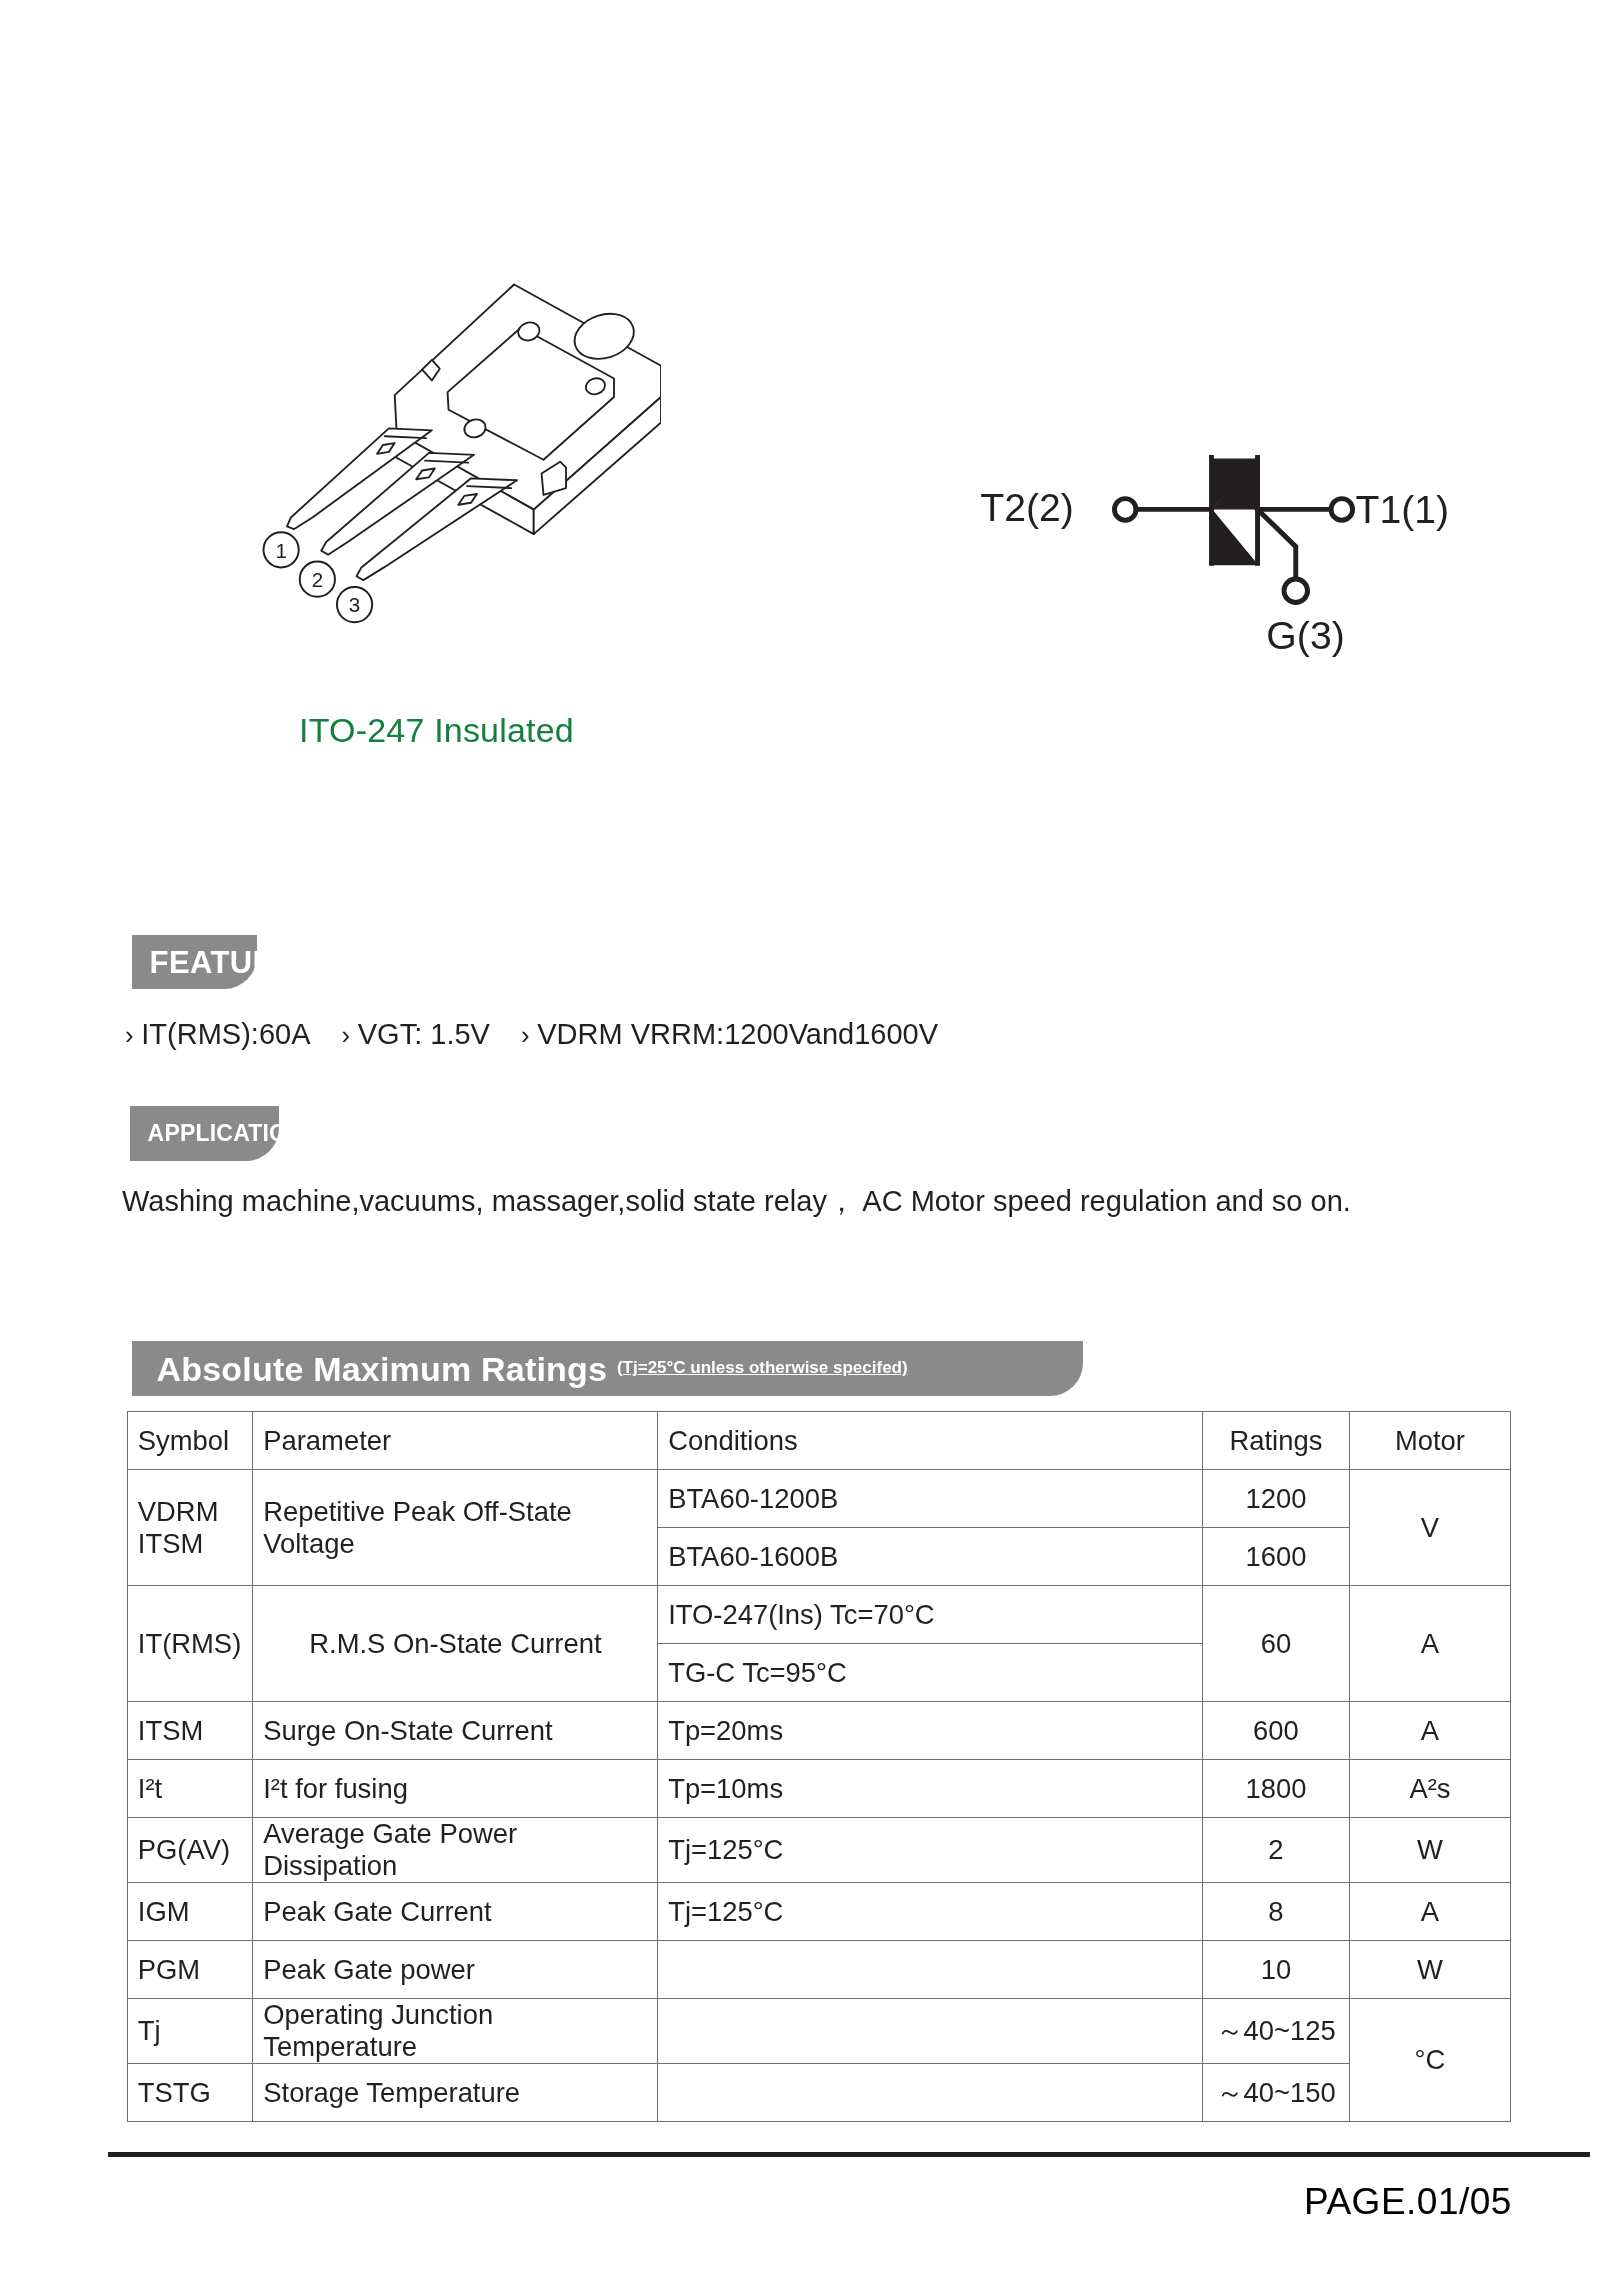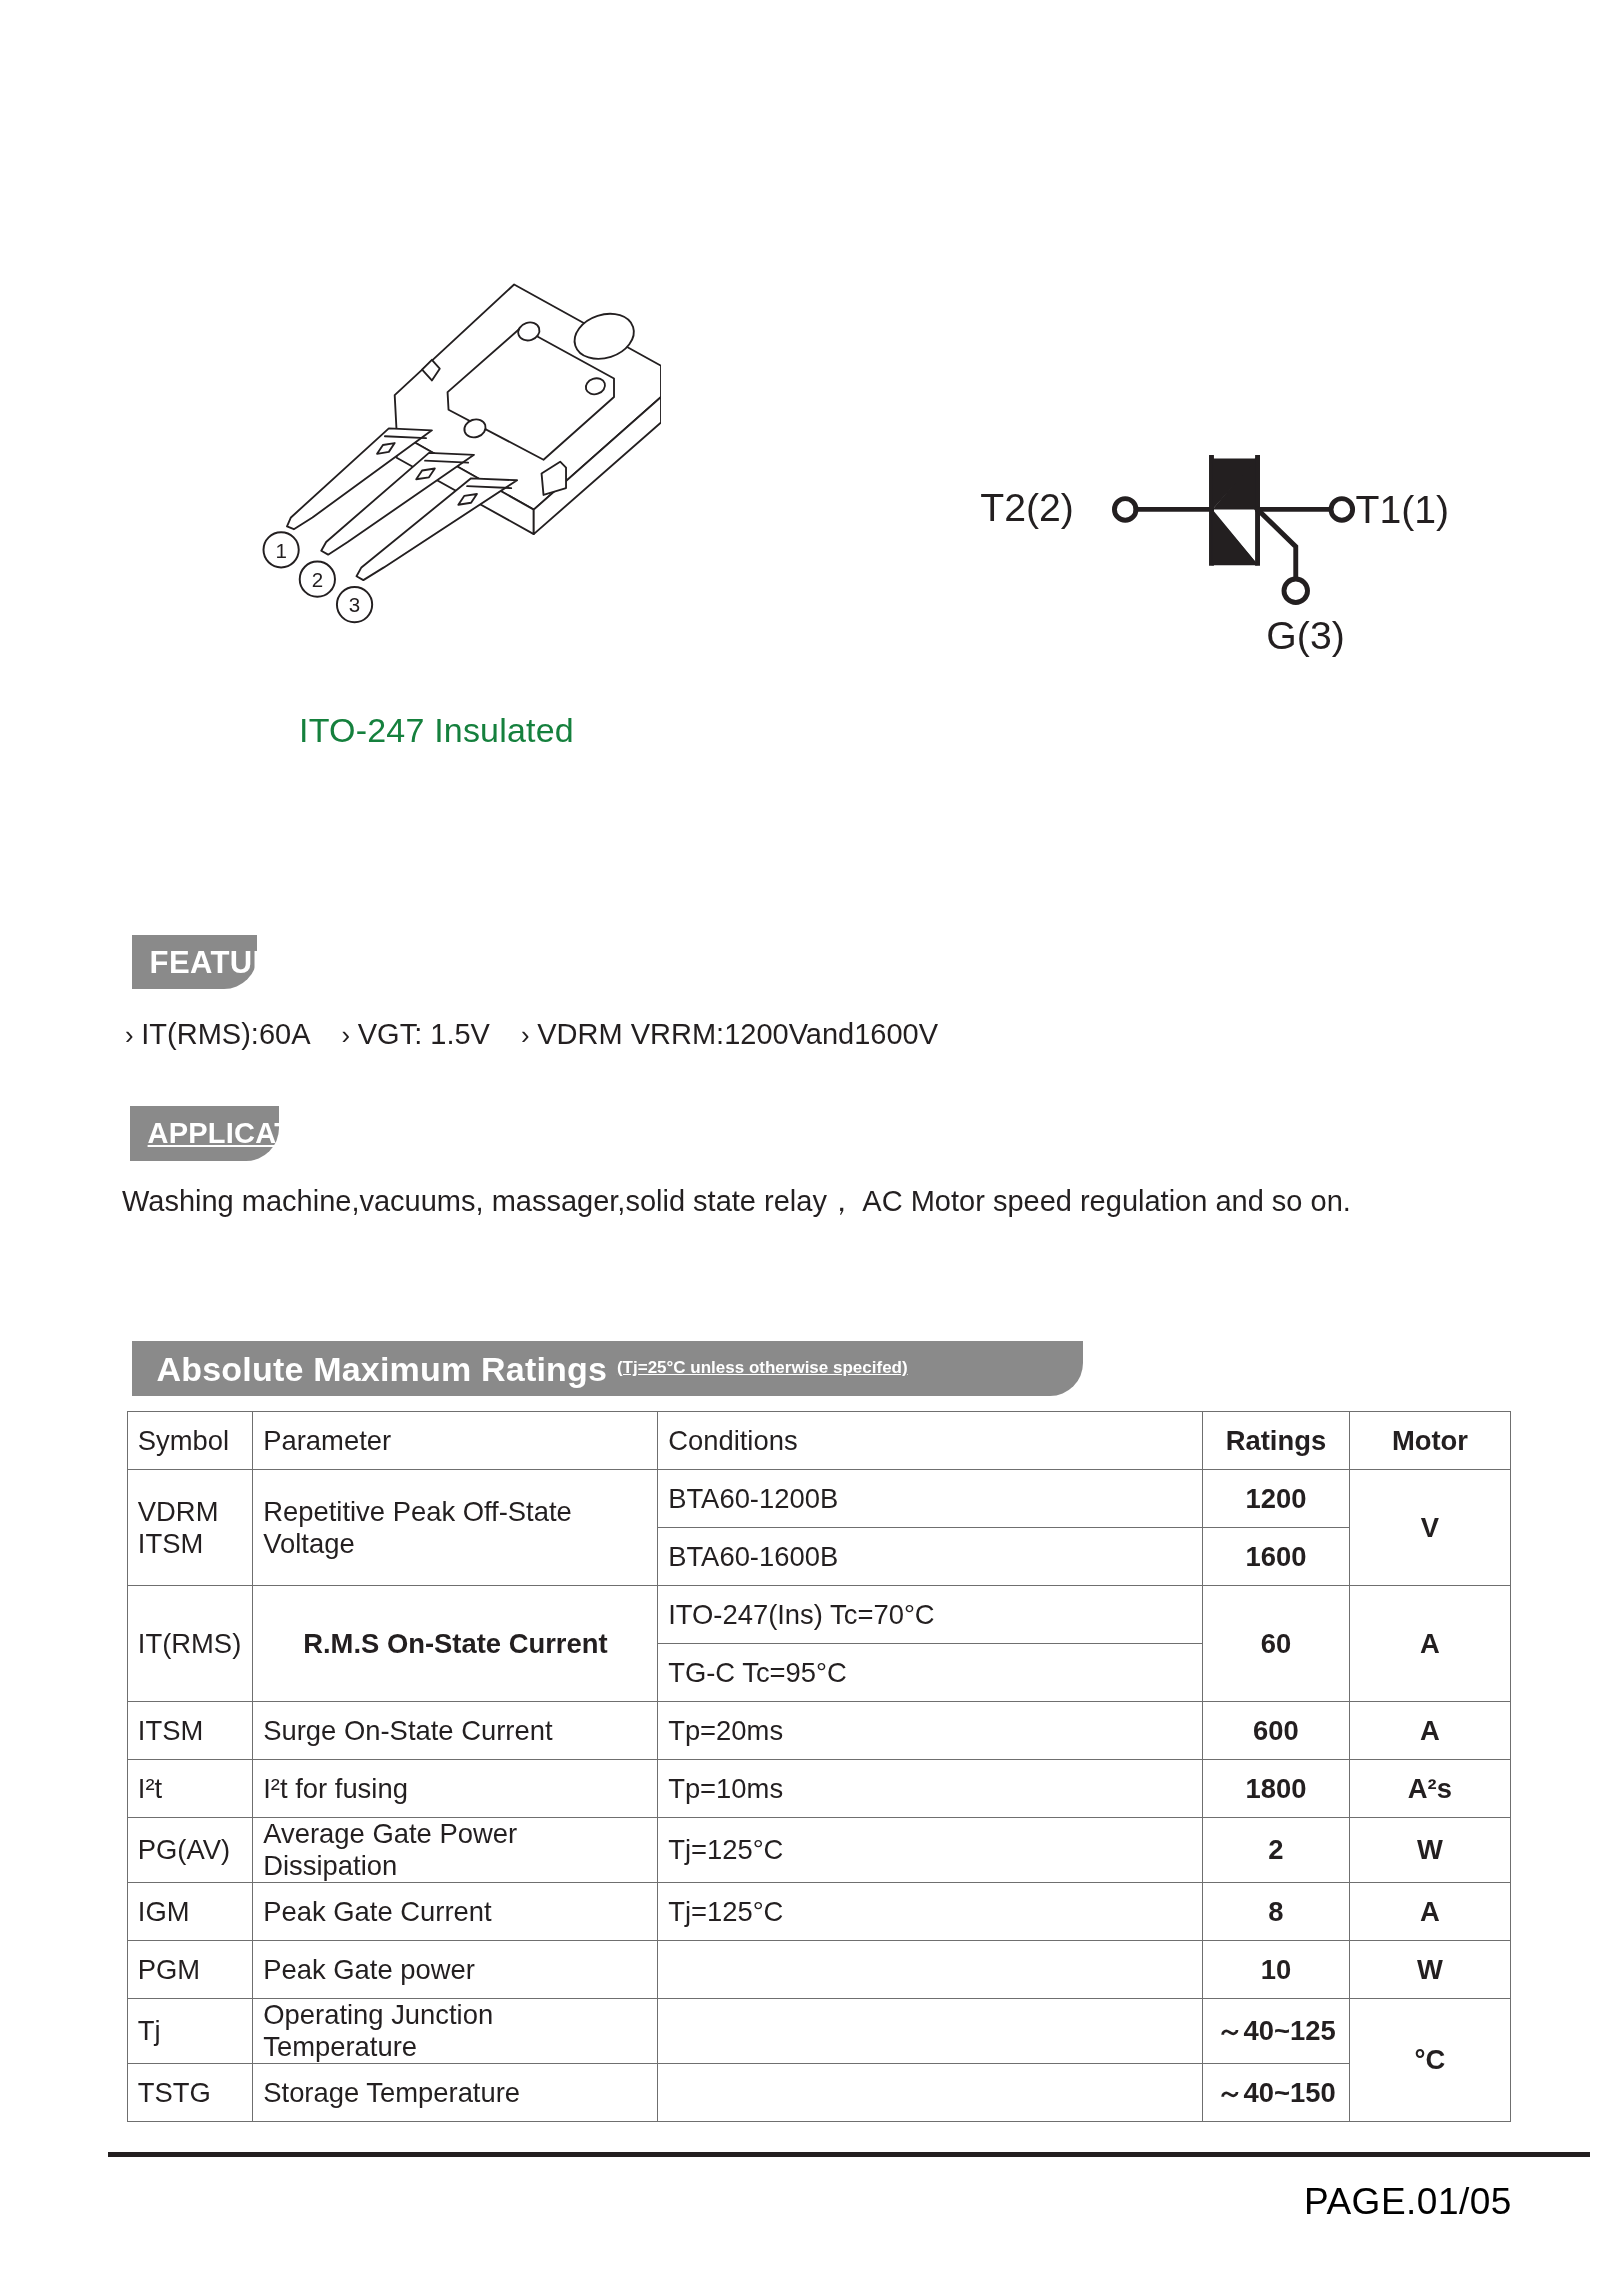--- a/index.html
+++ b/index.html
@@ -24,21 +24,21 @@
     display:flex;align-items:center;
     box-sizing:border-box;
     border-bottom-right-radius:33px;
   }
   .banner .btxt{font-weight:bold;line-height:1;}
   .banner .bsub{font-weight:bold;line-height:1;}
 
   #features-banner{left:132px;top:935px;width:125px;height:54px;padding-left:17.6px;}
   #features-banner .btxt{font-size:31px;letter-spacing:0.4px;}
   #applications-banner{left:130px;top:1106px;width:149px;height:55px;padding-left:17.6px;}
-  #applications-banner .btxt{font-size:29px;letter-spacing:0.2px;text-decoration:underline;}
+  #applications-banner .btxt{font-size:23px;letter-spacing:0.2px;}
   #ratings-banner{left:132px;top:1341px;width:951px;height:55px;padding-left:24.5px;}
   #ratings-banner .btxt{font-size:34px;letter-spacing:0.2px;}
   #ratings-banner .bsub{font-size:17px;margin-left:9.8px;padding-bottom:2px;text-decoration:underline;}
 
   
   .features-line{position:absolute;left:125px;top:1018px;font-size:29px;white-space:nowrap;color:#231f20;}
   .features-line .bullet{font-size:25.5px;margin-right:7.8px;color:#231f20;}
   .features-line .gap{display:inline-block;width:31px;}
 
   
@@ -57,21 +57,21 @@
     vertical-align:middle;
     background:#ffffff;
   }
   .c-sym{width:88px;}
   .c-par{width:284px;}
   .c-con{width:382px;}
   .c-rat{width:103px;text-align:center;}
   .c-uni{width:113px;text-align:center;}
   .hrow td{height:71px;}
   .tall{height:73px;}
-  .ctr{text-align:center;font-weight:bold;}
+  .ctr{text-align:center;}
 
   
   .footer-rule{position:absolute;left:108px;top:2152px;width:1482px;height:4.9px;background:#231f20;}
   .footer-page{position:absolute;left:1304px;top:2181px;font-size:37px;letter-spacing:0.5px;color:#000000;white-space:nowrap;}
 </style>
 </head>
 <body>
 
 <div class="page">
 

